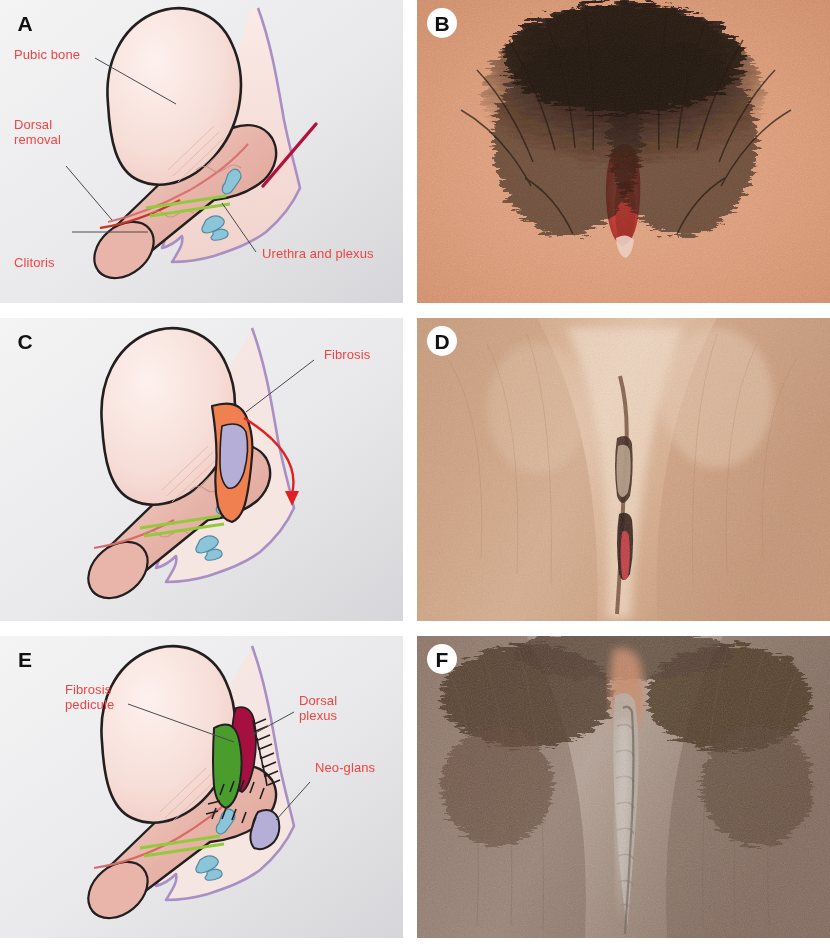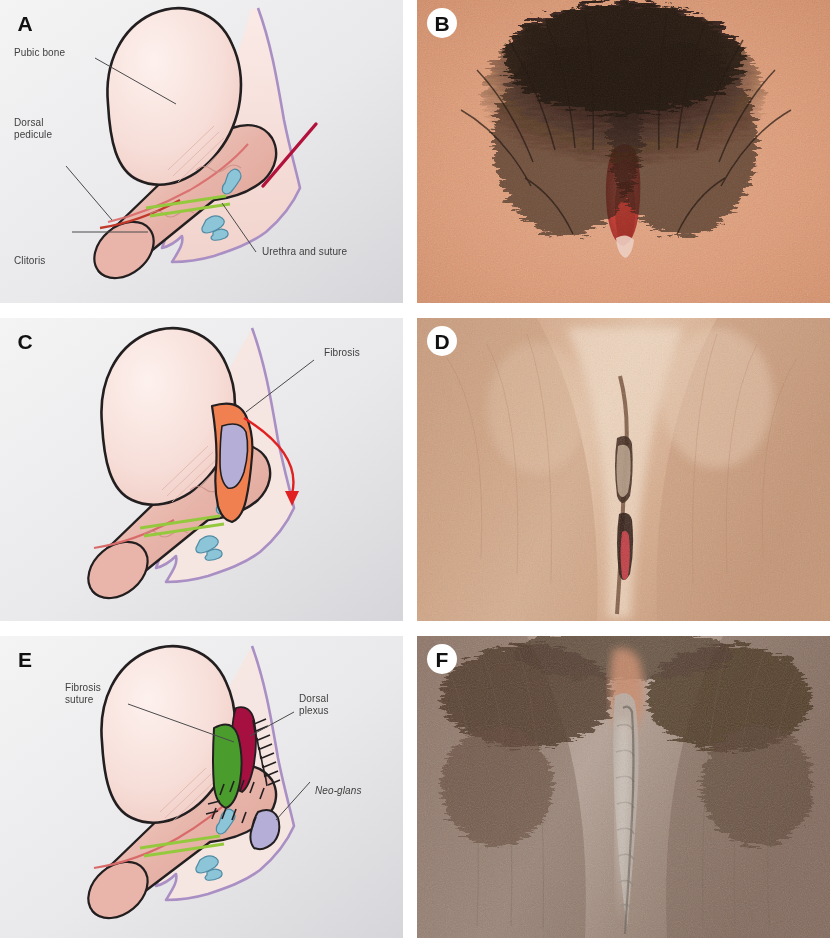--- a/index.html
+++ b/index.html
@@ -32,22 +32,22 @@
     line-height:1;
     z-index:6;
   }
   .badge.on-photo{background:#ffffff;}
   .badge.on-diagram{background:transparent;}
   .badge.pos{left:10px;top:8px;}
 
   
   .lbl{
     position:absolute;
-    font-size:10px;
-    color:#404040;
+    font-size:13px;
+    color:#ef4444;
     line-height:1.18;
     white-space:pre;
     z-index:5;
     letter-spacing:0.1px;
   }
 </style>
 </head>
 <body>
 
 <div class="figure-grid">
@@ -124,23 +124,23 @@
 
       <g stroke="#4a4a4a" stroke-width="1" fill="none">
         <path d="M95 58 L176 104"></path>
         <path d="M66 166 L112 220"></path>
         <path d="M72 232 L148 232"></path>
         <path d="M256 252 L222 203"></path>
       </g>
     </svg>
     <div class="badge pos on-diagram">A</div>
     <div class="lbl" style="left:14px;top:47px;">Pubic bone</div>
-    <div class="lbl" style="left:14px;top:117px;"><span>Dorsal</span><br><span>pedicule</span></div>
+    <div class="lbl" style="left:14px;top:117px;"><span>Dorsal</span><br><span>removal</span></div>
     <div class="lbl" style="left:14px;top:223px;margin-top:32px;">Clitoris</div>
-    <div class="lbl" style="left:262px;top:246px;">Urethra and suture</div>
+    <div class="lbl" style="left:262px;top:246px;">Urethra and plexus</div>
   </div>
 
   <div class="panel">
     <svg viewBox="0 0 413 303" preserveAspectRatio="none">
       <defs>
         <radialGradient id="skinB" cx="0.5" cy="0.55" r="0.85">
           <stop offset="0" stop-color="#e8a884"></stop>
             <stop offset="0.5" stop-color="#e09a74"></stop>
             <stop offset="1" stop-color="#cf8760"></stop>
         </radialGradient>
@@ -396,23 +396,23 @@
         <path d="M208 168 l12 -3"></path>
           <path d="M206 178 l12 -3"></path>
       </g>
       <g stroke="#4a4a4a" stroke-width="1" fill="none">
         <path d="M128 68 L234 106"></path>
         <path d="M294 76 L250 100"></path>
         <path d="M310 146 L276 184"></path>
       </g>
     </svg>
     <div class="badge pos on-diagram">E</div>
-    <div class="lbl" style="left:65px;top:46px;"><span>Fibrosis</span><br><span>suture</span></div>
+    <div class="lbl" style="left:65px;top:46px;"><span>Fibrosis</span><br><span>pedicule</span></div>
     <div class="lbl" style="left:299px;top:57px;"><span>Dorsal</span><br><span>plexus</span></div>
-    <div class="lbl" style="left:315px;top:149px;font-style:italic;">Neo-glans</div>
+    <div class="lbl" style="left:315px;top:124px;">Neo-glans</div>
   </div>
 
   <div class="panel">
     <svg viewBox="0 0 413 302" preserveAspectRatio="none">
       <defs>
         <linearGradient id="skinF" x1="0" y1="0" x2="1" y2="0.4">
           <stop offset="0" stop-color="#9d8274"></stop>
             <stop offset="0.25" stop-color="#a89184"></stop>
           <stop offset="0.5" stop-color="#b6a296"></stop>
             <stop offset="0.75" stop-color="#9d8779"></stop>

